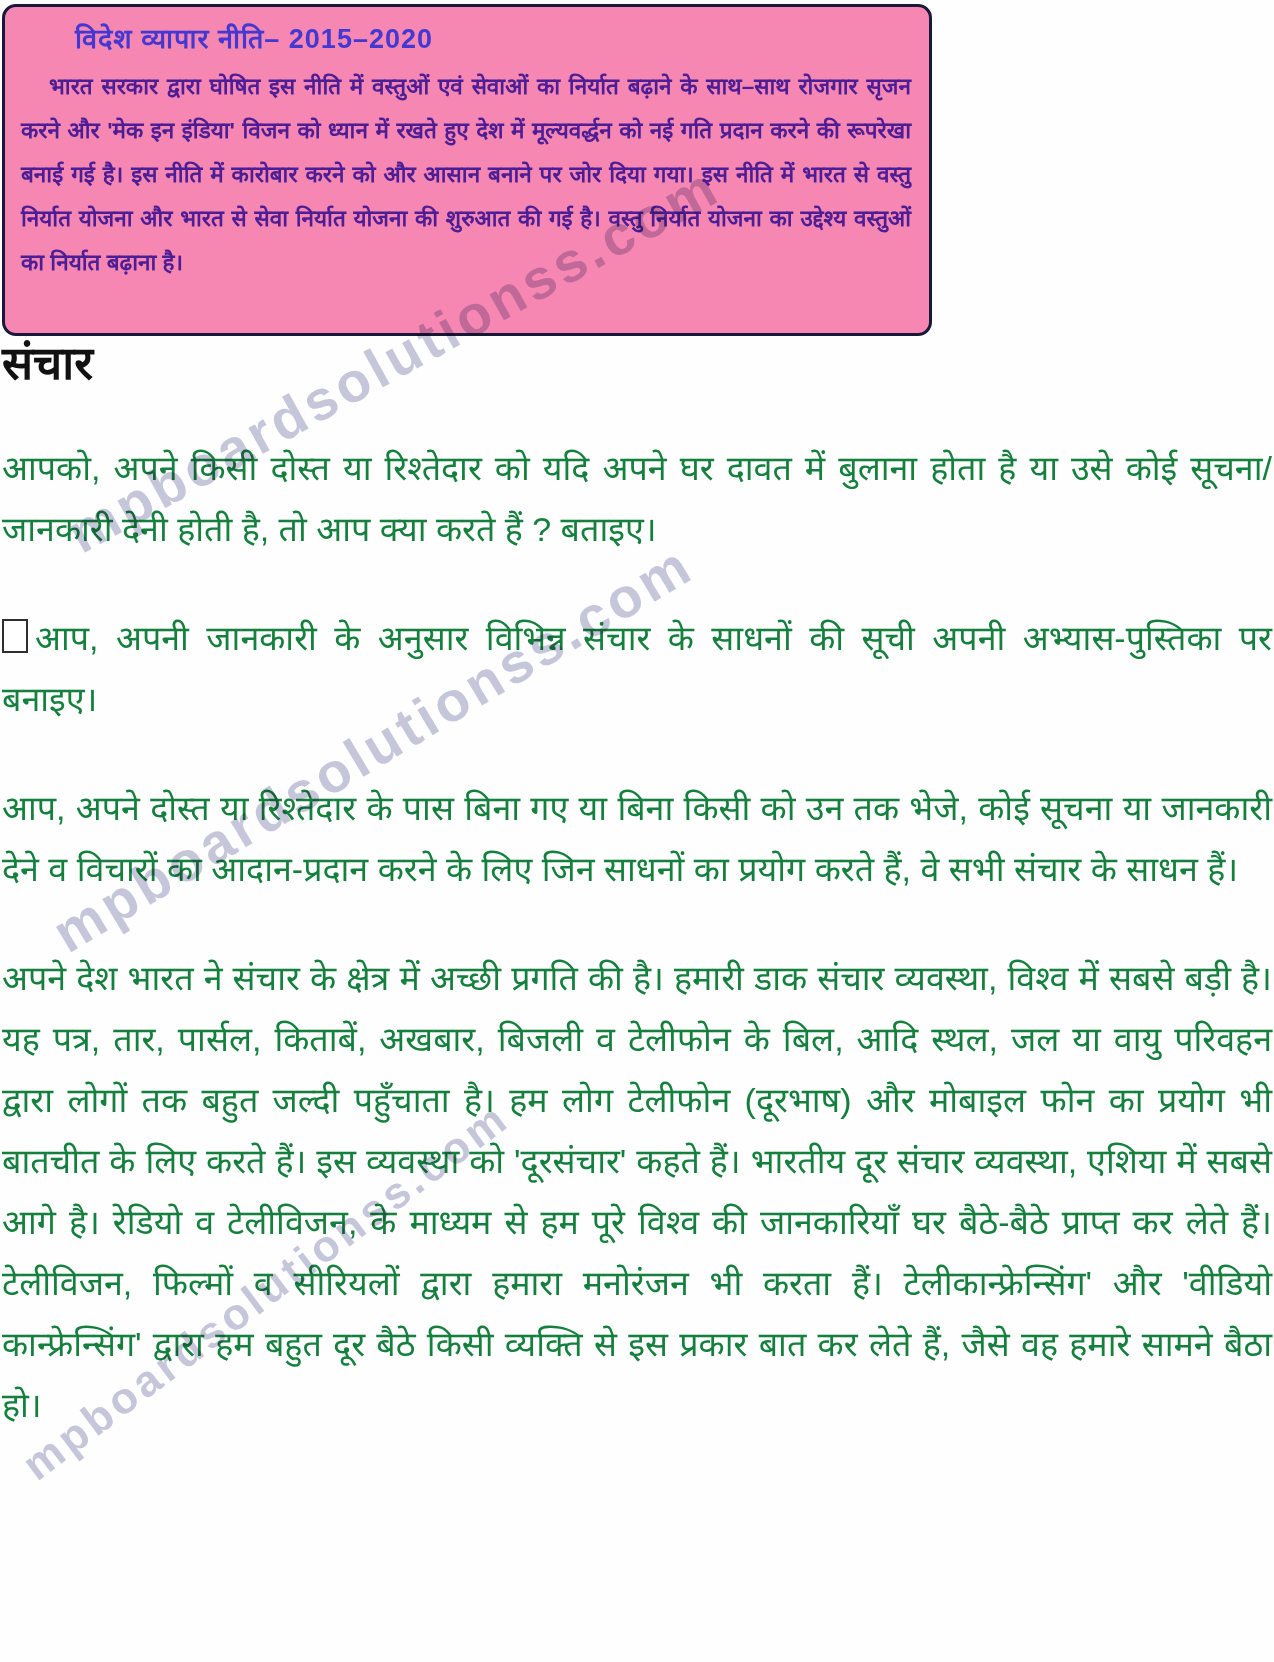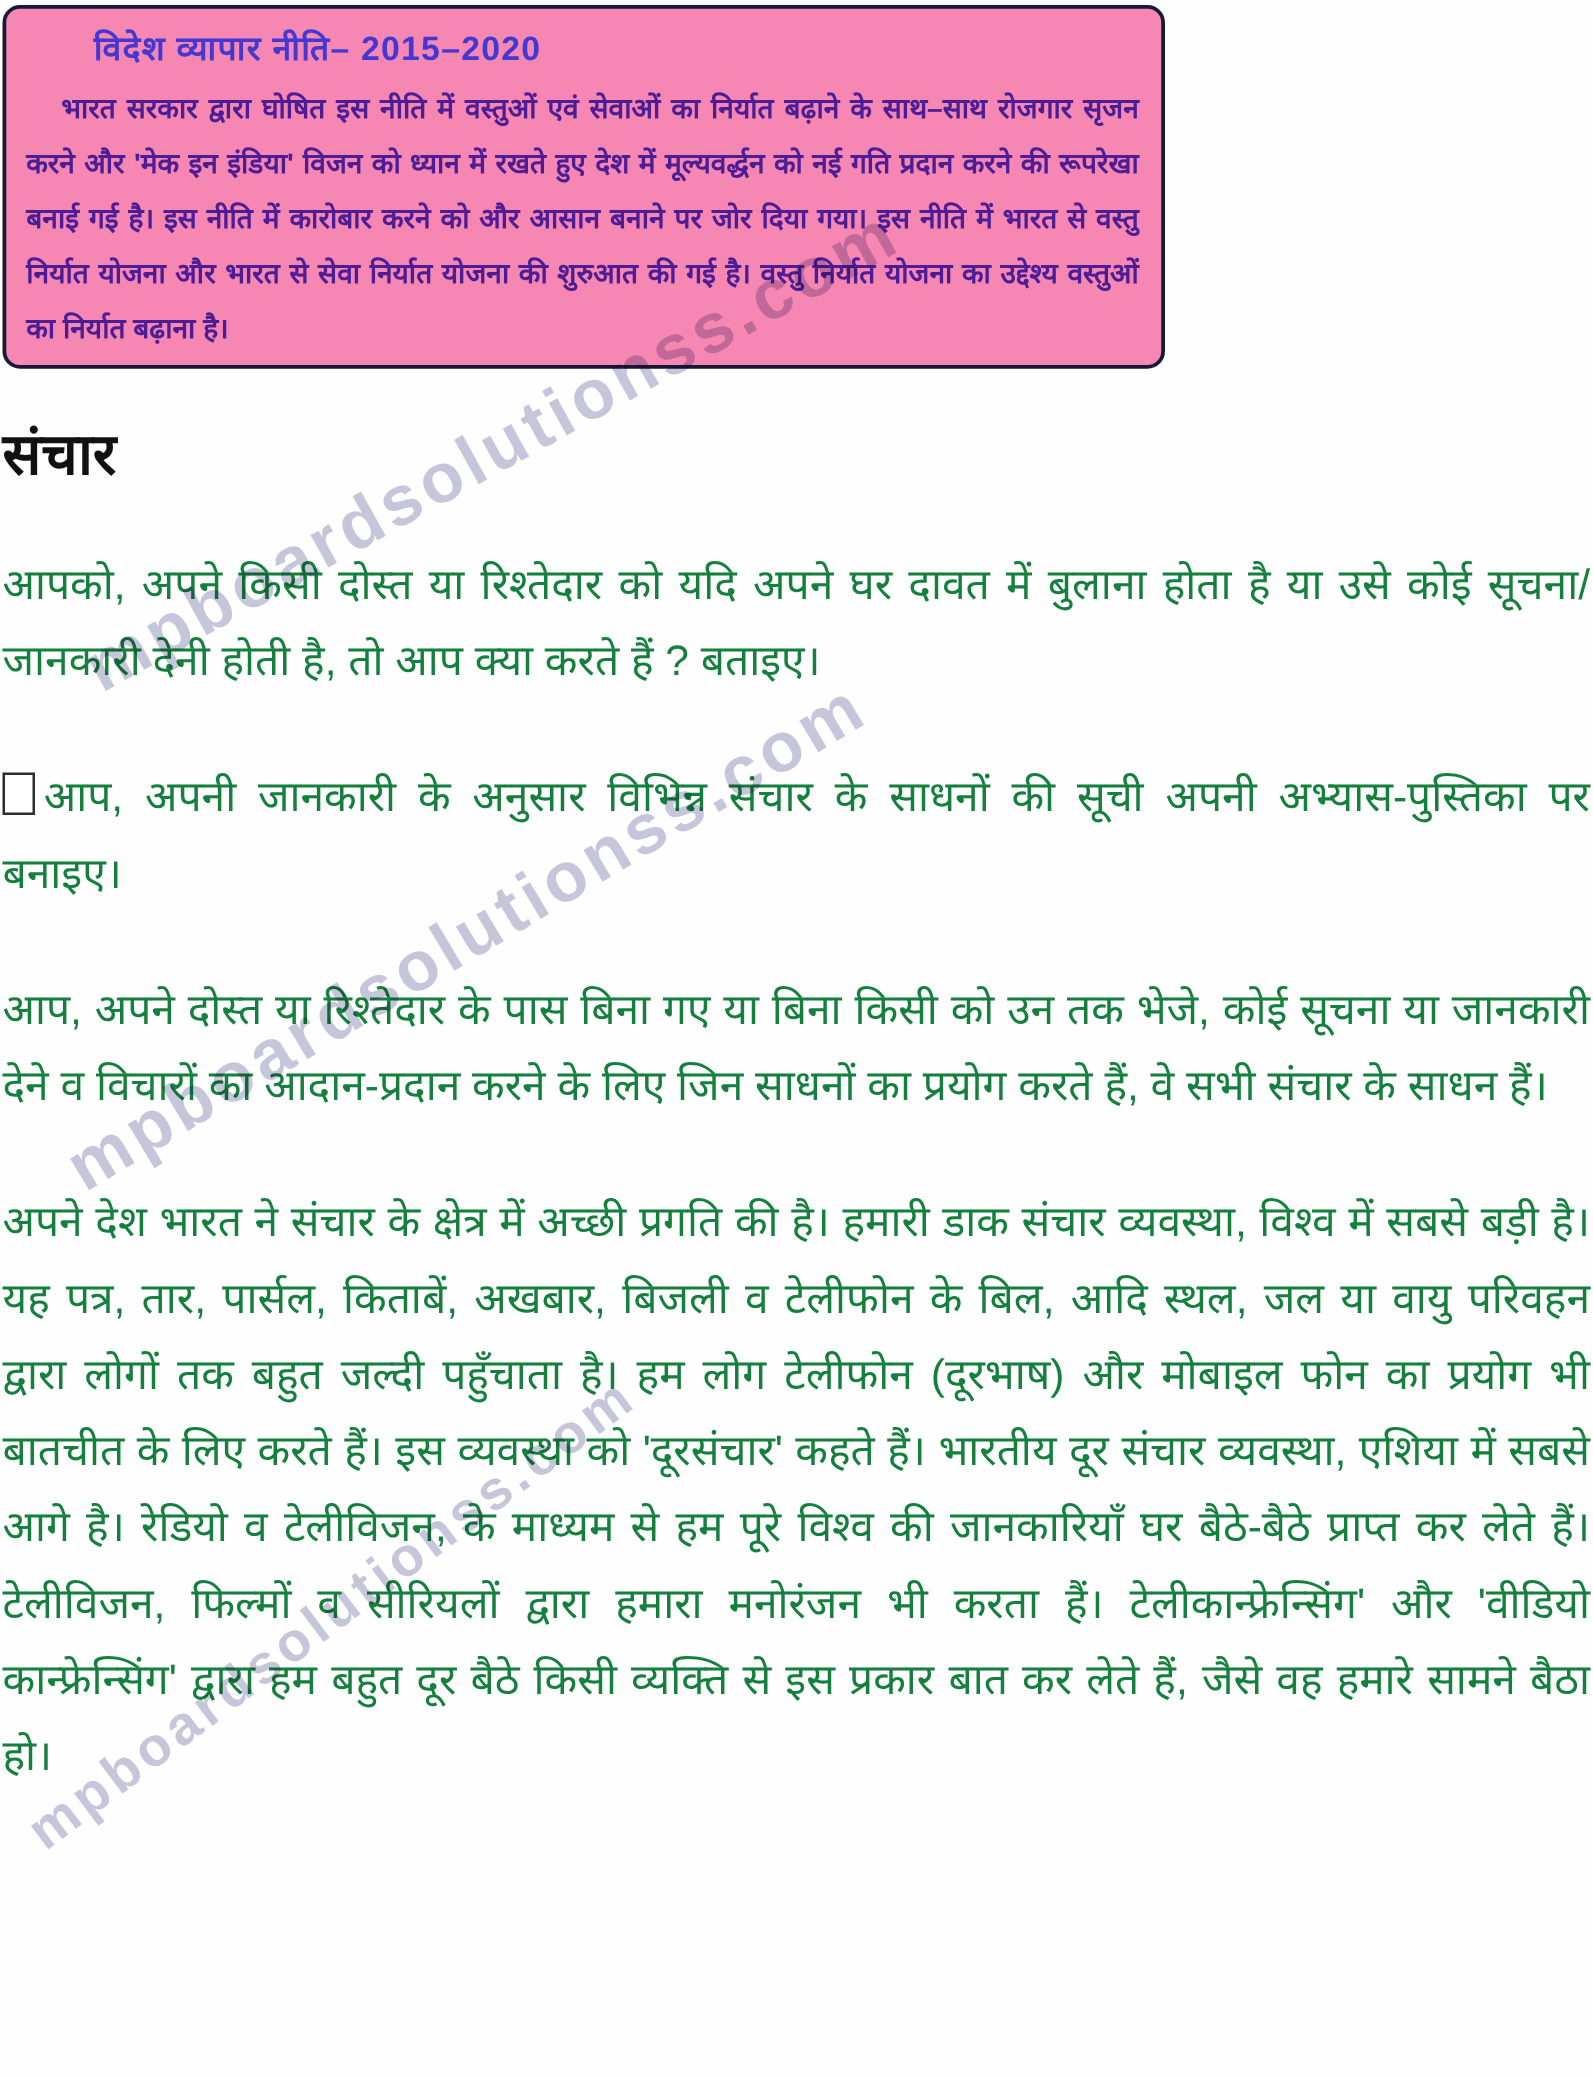--- a/index.html
+++ b/index.html
@@ -16,21 +16,21 @@
     width: 1274px;
     height: 1662px;
     background: #fefefe;
   }
   
   .info-box {
     position: absolute;
     left: 2px;
     top: 4px;
     width: 930px;
-    height: 291px;
+    height: 332px;
     box-sizing: border-box;
     background: #f687b2;
     border: 3px solid #181838;
     border-radius: 14px;
     padding: 10px 18px 0 16px;
     z-index: 1;
   }
   .info-box-title {
     color: #4339d2;
     font-weight: bold;

